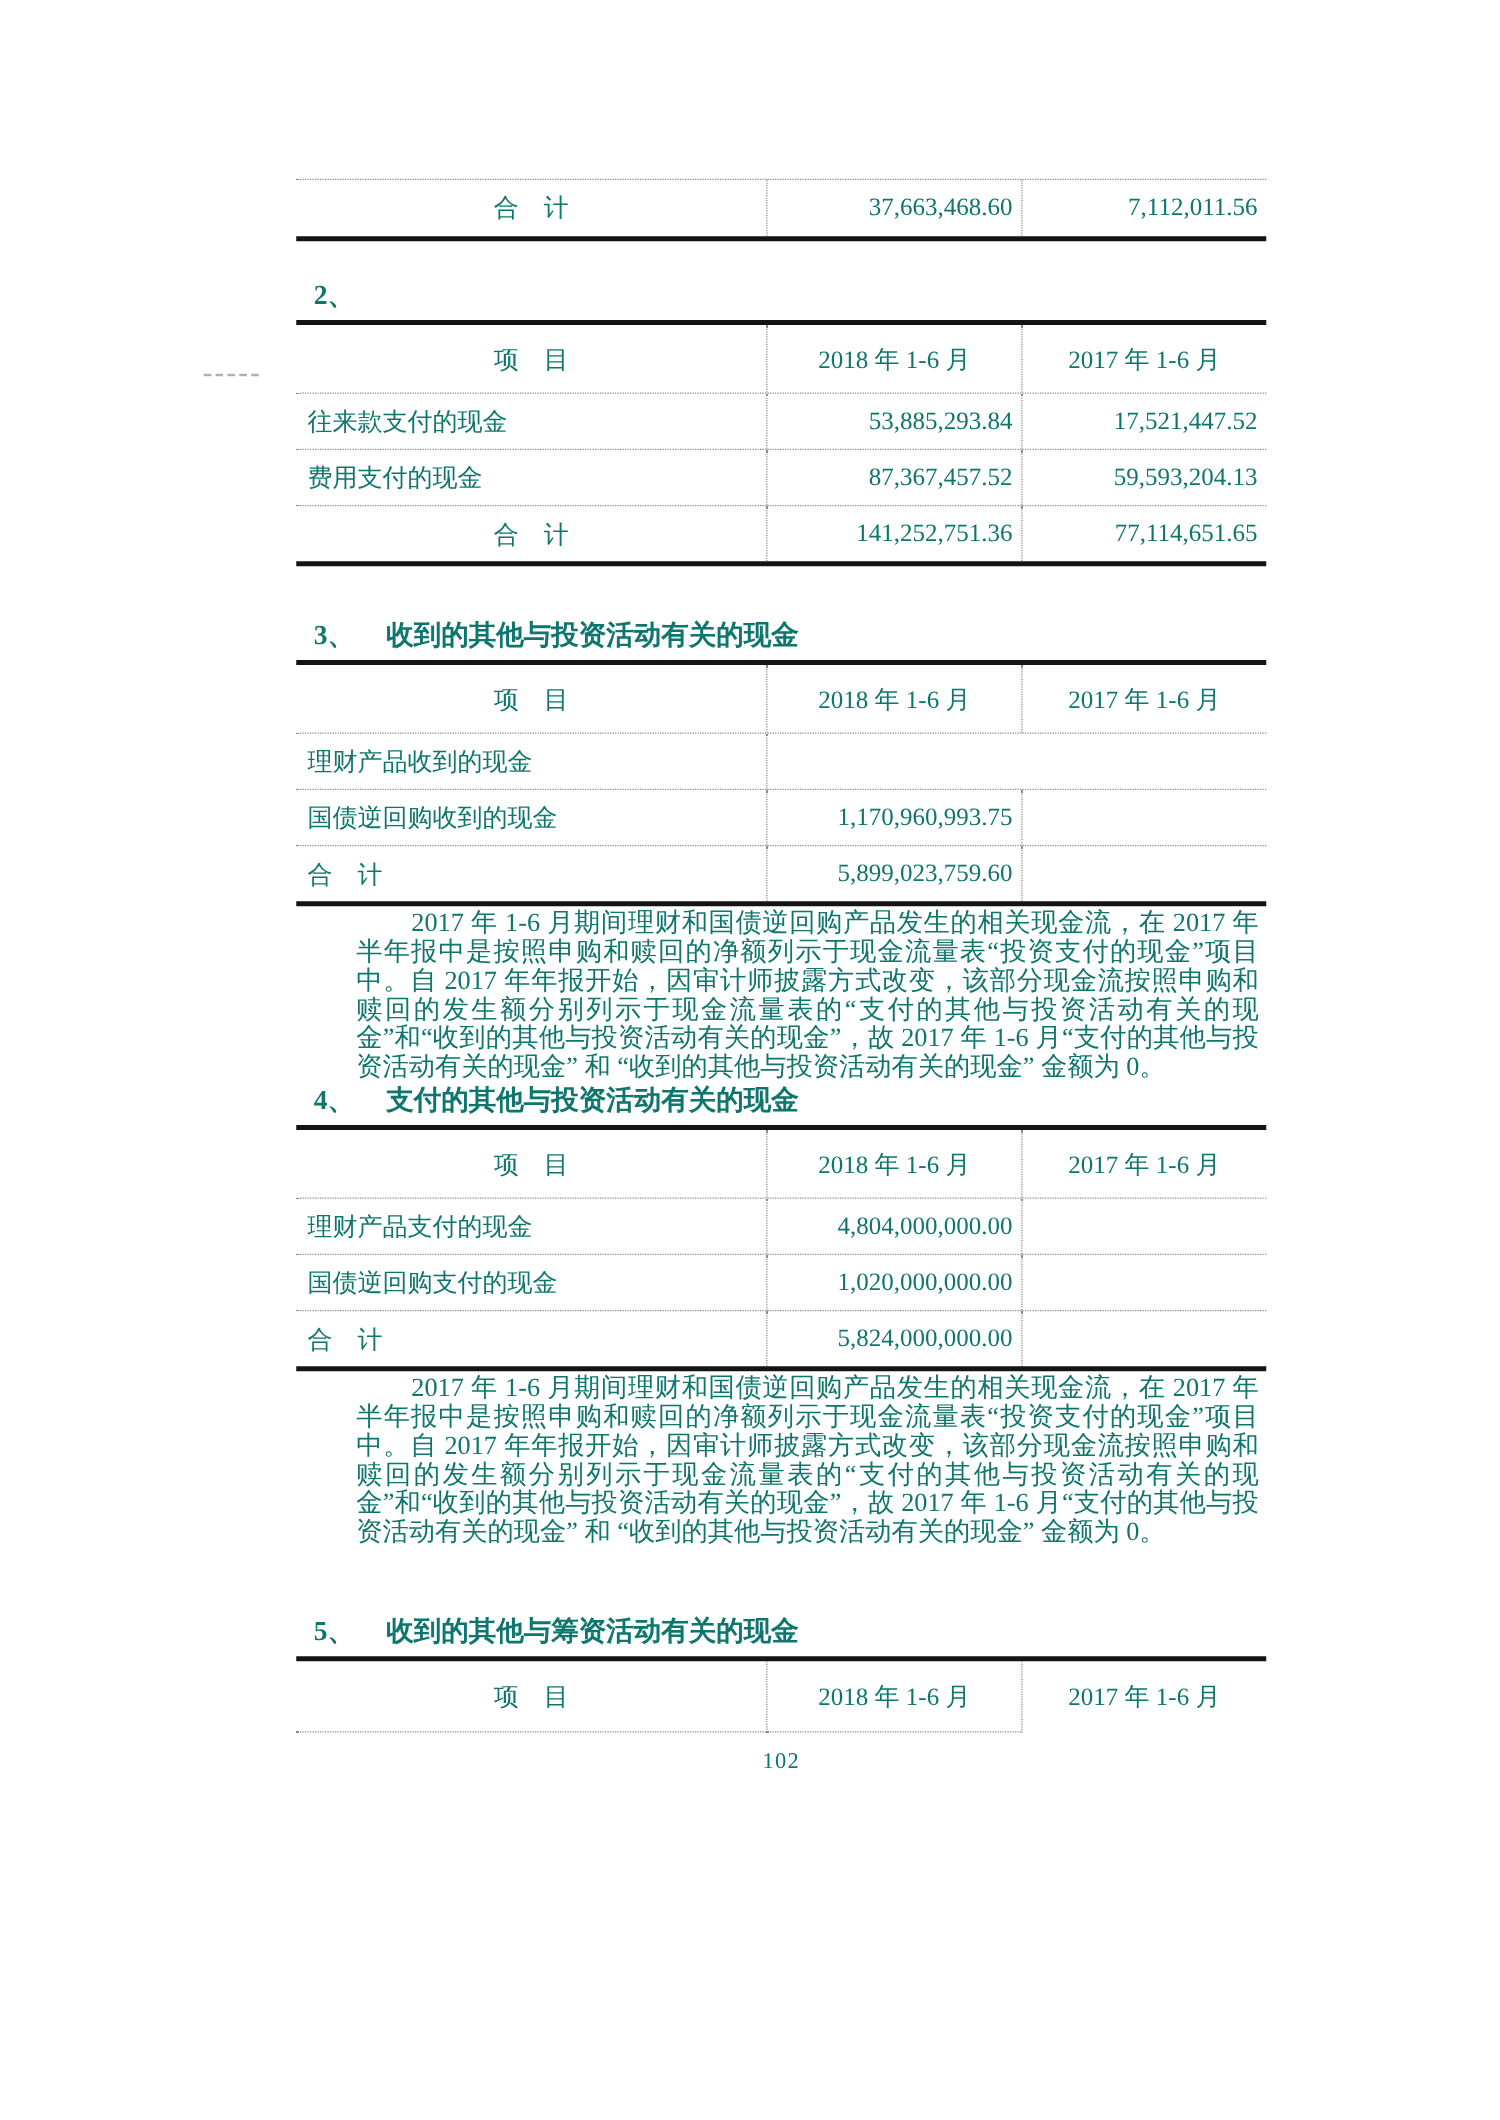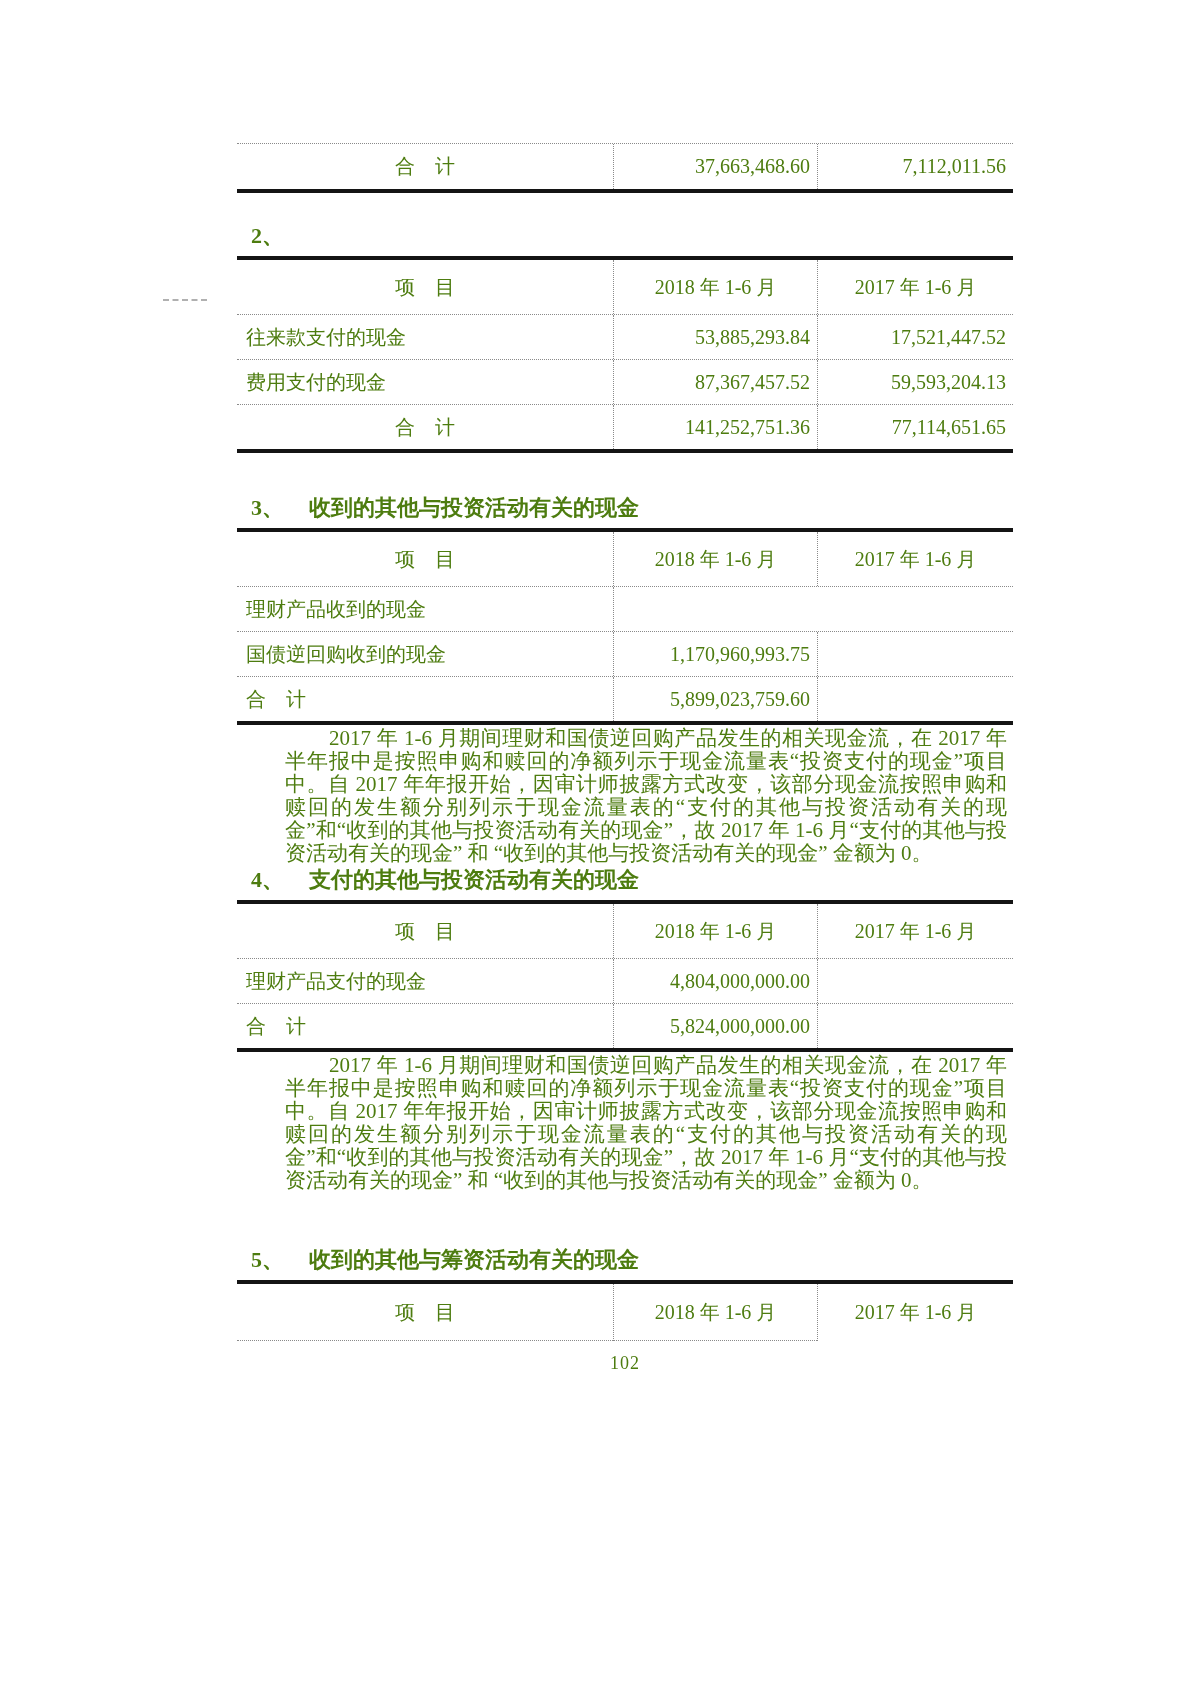--- a/index.html
+++ b/index.html
@@ -2,21 +2,21 @@
 <html><head>
 <meta charset="utf-8">
 <style>
   * { margin:0; padding:0; box-sizing:border-box; }
   html,body { background:#e9e9e9; }
   .page {
     position:relative;
     width:1200px; height:1696px;
     background:#ffffff;
     font-family:"Liberation Serif","DejaVu Serif",serif;
-    color:#4d7c0f;
+    color:#0f766e;
     overflow:hidden;
   }
   .content { position:absolute; left:237px; top:0; width:776px; }
 
   
   .margin-dash {
     position:absolute; left:163px; top:299px;
     width:44px; height:0;
     border-top:2px dashed #9d9d9d;
     opacity:.8;
@@ -151,20 +151,25 @@
         <div class="c1 cell-center">项　目</div>
         <div class="c2 cell-center">2018 年 1-6 月</div>
         <div class="c3 cell-center">2017 年 1-6 月</div>
       </div>
       <div class="tr tr-row">
         <div class="c1 cell-item">理财产品支付的现金</div>
         <div class="c2 cell-num">4,804,000,000.00</div>
         <div class="c3 cell-num"></div>
       </div>
       <div class="tr tr-row">
+        <div class="c1 cell-item">国债逆回购支付的现金</div>
+        <div class="c2 cell-num">1,020,000,000.00</div>
+        <div class="c3 cell-num"></div>
+      </div>
+      <div class="tr tr-row">
         <div class="c1 cell-item">合　计</div>
         <div class="c2 cell-num">5,824,000,000.00</div>
         <div class="c3 cell-num"></div>
       </div>
     </div>
 
     <p class="note mt-note">2017 年 1-6 月期间理财和国债逆回购产品发生的相关现金流，在 2017 年半年报中是按照申购和赎回的净额列示于现金流量表“投资支付的现金”项目中。自 2017 年年报开始，因审计师披露方式改变，该部分现金流按照申购和赎回的发生额分别列示于现金流量表的“支付的其他与投资活动有关的现金”和“收到的其他与投资活动有关的现金”，故 2017 年 1-6 月“支付的其他与投资活动有关的现金” 和 “收到的其他与投资活动有关的现金” 金额为 0。</p>
 
     <div class="sec-heading mt-h5">
       <span class="sec-num">5、</span>

